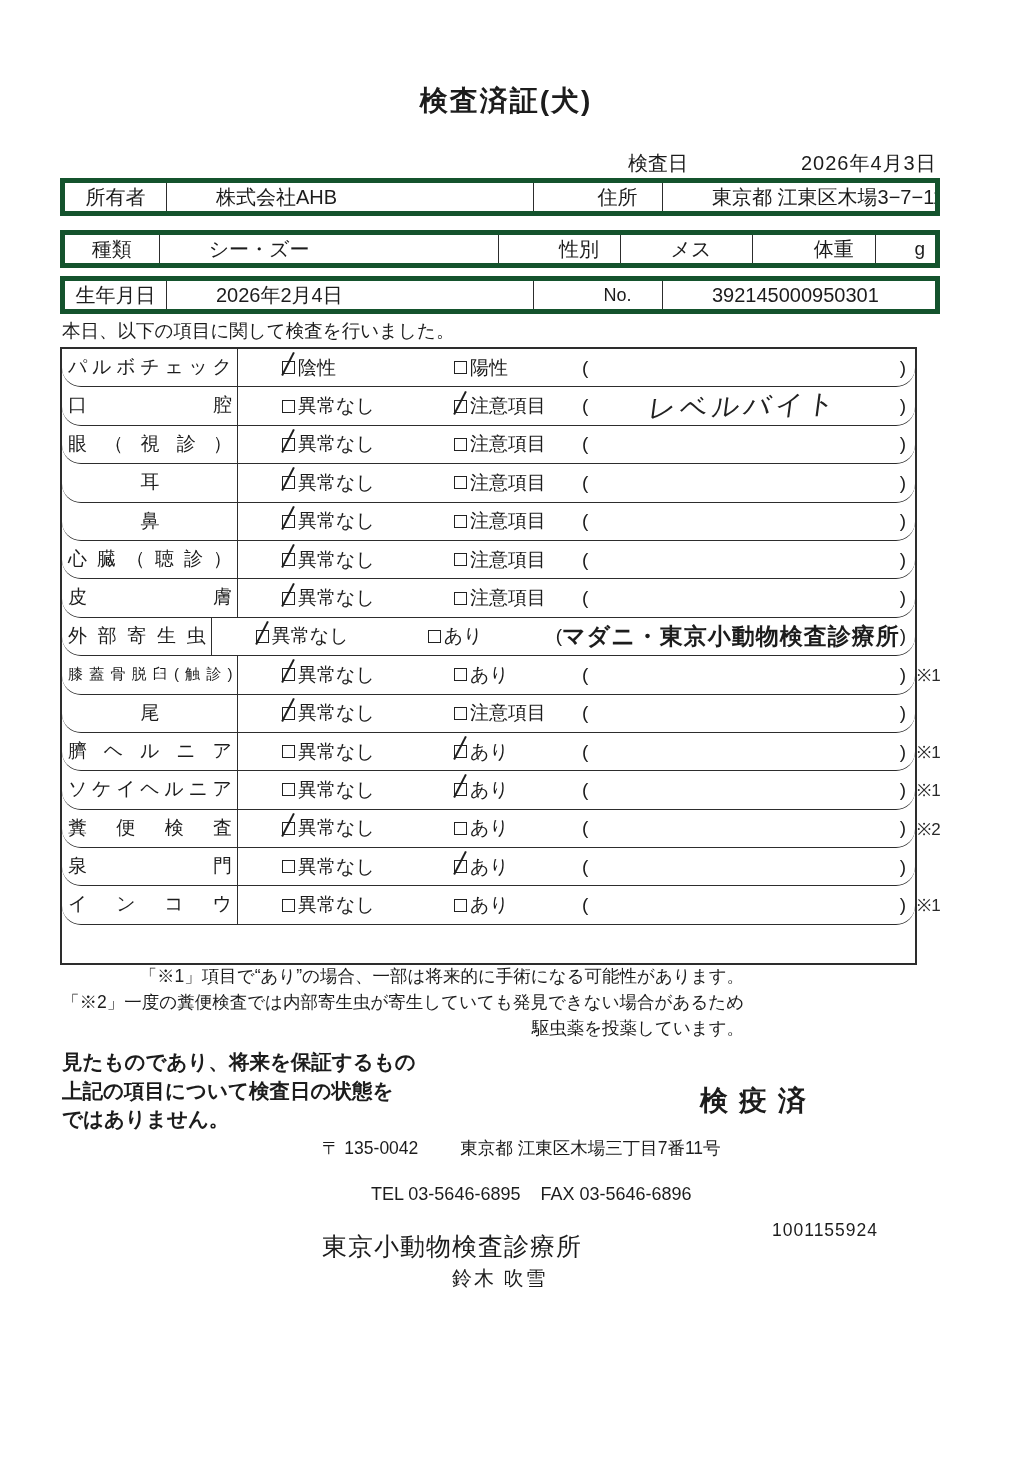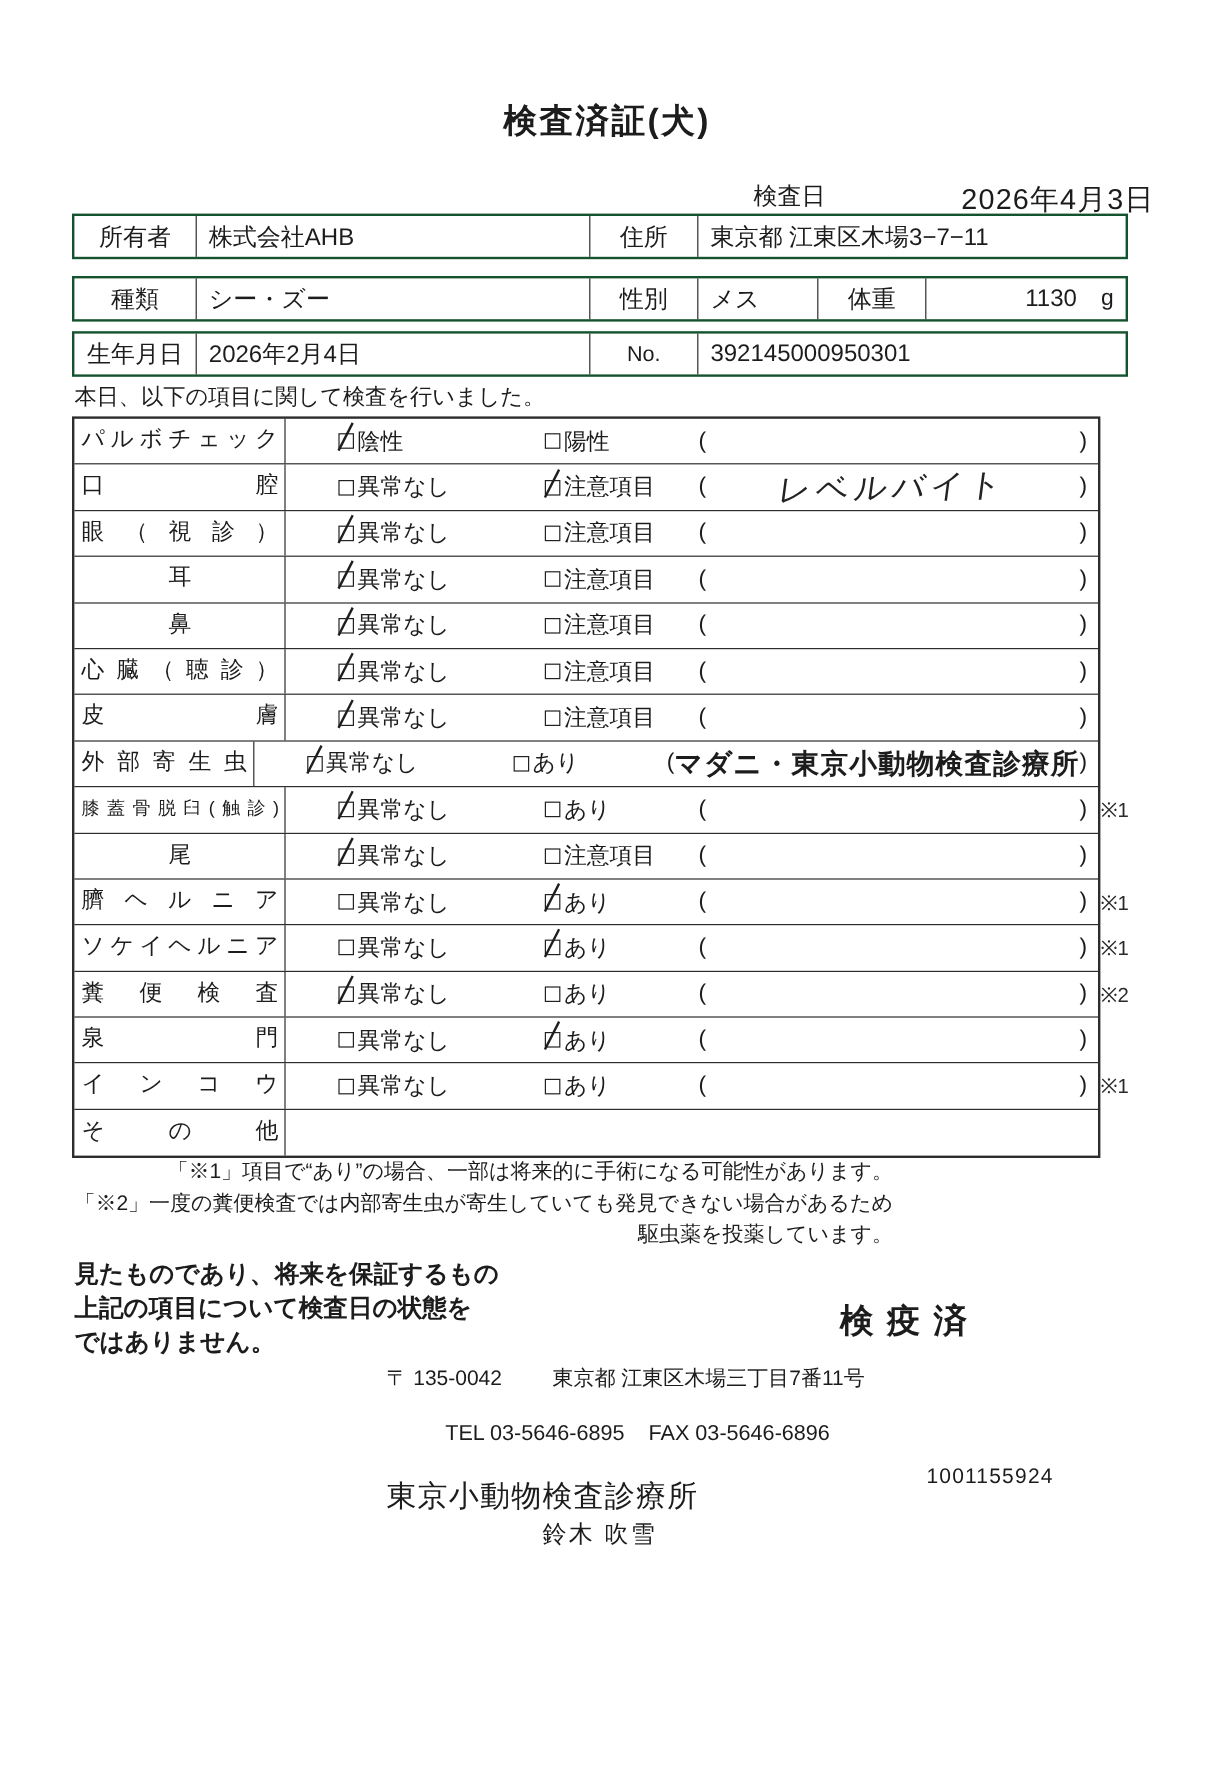--- a/index.html
+++ b/index.html
@@ -14,29 +14,30 @@
   }
   .abs { position:absolute; }
 
   
   .title {
     top:82px; left:0; width:100%;
     text-align:center;
     font-size:28px; font-weight:700; letter-spacing:2px;
   }
   .date-label { top:150px; left:628px; font-size:20px; }
-  .date-value { top:150px; left:801px; font-size:24px; letter-spacing:1px; }
+  .date-value { top:150px; left:801px; font-size:20px; letter-spacing:1px; }
 
   
   .ibox {
     left:60px; width:880px; height:38px;
-    border:2px solid #14532d;
+    border:5px solid #14532d;
     display:flex; align-items:stretch;
     box-sizing:border-box;
     font-size:20px;
+    gap:39px;
   }
   .ibox .cell {
     display:flex; align-items:center;
     box-sizing:border-box;
     border-right:1.8px solid #2d2d2d;
     padding:0 10px;
     white-space:nowrap;
     overflow:hidden;
   }
   .ibox .cell:last-child { border-right:none; }
@@ -62,20 +63,21 @@
     border:2px solid #2d2d2d;
     box-sizing:border-box;
     background:#fff;
   }
   .trow {
     position:relative;
     display:flex; align-items:stretch;
     height:38.4px;
     border-bottom:1.6px solid #2d2d2d;
     box-sizing:border-box;
+    border-radius:19px;
   }
   .trow:last-child { border-bottom:none; }
   .tlabel {
     width:164px;
     border-right:1.8px solid #2d2d2d;
     box-sizing:content-box;
     padding:0 5px 0 6px;
     font-size:19px;
     display:block;
     line-height:36px;
@@ -497,21 +499,20 @@
         <span class="paren">
           <span class="po">(</span>
           <span class="ptext"></span>
           <span class="pc">)</span>
         </span>
       </div>
       <span class="rownote">※1</span>
     </div>
 
     <div class="trow other-row">
-      <div class="tlabel al-justify">その他</div>
       <div class="tcontent">
         <span class="opt opt1">
           <span class="cb"></span>
           <span></span>
         </span>
         <span class="opt opt2">
           <span class="cb"></span>
           <span></span>
         </span>
         <span class="paren">

